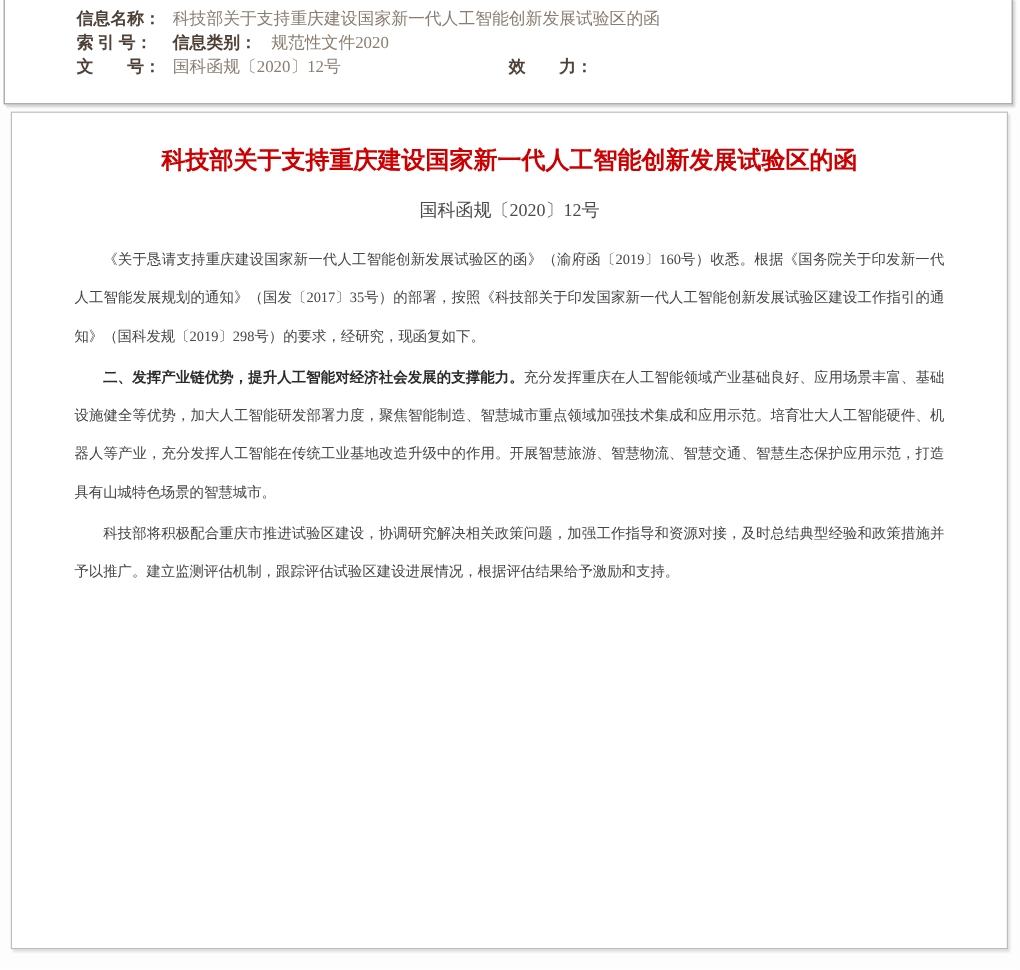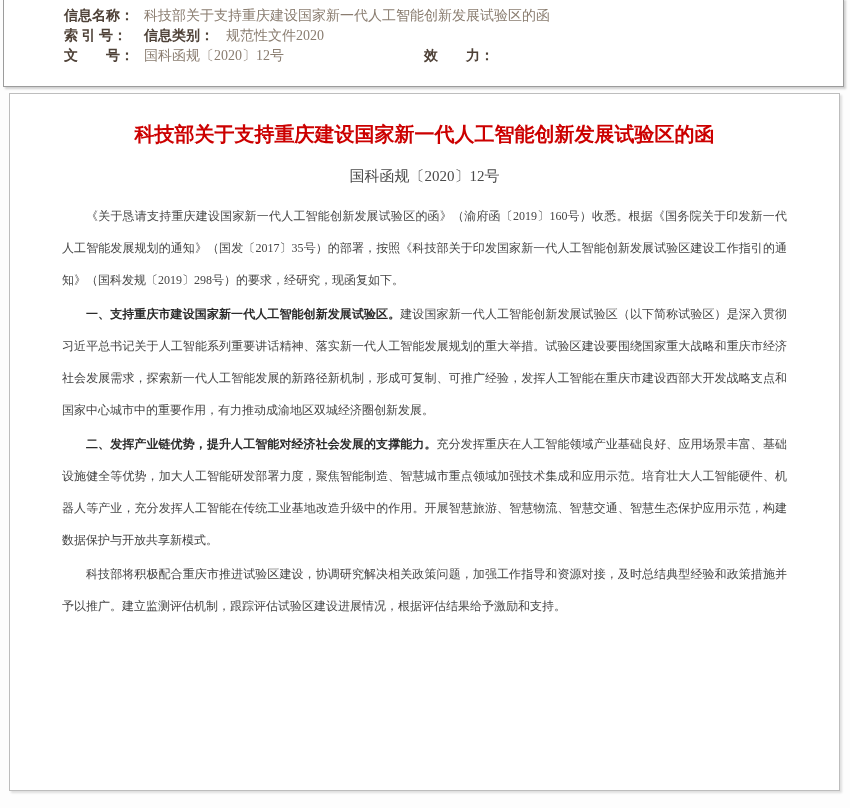--- a/index.html
+++ b/index.html
@@ -114,17 +114,16 @@
       <span class="meta-label col2">效　　力：</span>
       <span class="meta-value"></span>
     </div>
   </div>
 
 <div class="doc-panel">
   <h1 class="doc-title">科技部关于支持重庆建设国家新一代人工智能创新发展试验区的函</h1>
   <div class="doc-number">国科函规〔2020〕12号</div>
   <div id="para-list">
       <p class="body-para"><span>《关于恳请支持重庆建设国家新一代人工智能创新发展试验区的函》（渝府函〔2019〕160号）收悉。根据《国务院关于印发新一代人工智能发展规划的通知》（国发〔2017〕35号）的部署，按照《科技部关于印发国家新一代人工智能创新发展试验区建设工作指引的通知》（国科发规〔2019〕298号）的要求，经研究，现函复如下。</span></p>
-      <p class="body-para"><strong>一、支持重庆市建设国家新一代人工智能创新发展试验区。</strong><span>建设国家新一代人工智能创新发展试验区（以下简称试验区）是深入贯彻习近平总书记关于人工智能系列重要讲话精神、落实新一代人工智能发展规划的重大举措。试验区建设要围绕国家重大战略和重庆市经济社会发展需求，探索新一代人工智能发展的新路径新机制，形成可复制、可推广经验，发挥人工智能在重庆市建设西部大开发战略支点和国家中心城市中的重要作用，有力推动成渝地区双城经济圈创新发展。</span></p>
-      <p class="body-para"><strong>二、发挥产业链优势，提升人工智能对经济社会发展的支撑能力。</strong><span>充分发挥重庆在人工智能领域产业基础良好、应用场景丰富、基础设施健全等优势，加大人工智能研发部署力度，聚焦智能制造、智慧城市重点领域加强技术集成和应用示范。培育壮大人工智能硬件、机器人等产业，充分发挥人工智能在传统工业基地改造升级中的作用。开展智慧旅游、智慧物流、智慧交通、智慧生态保护应用示范，构建数据保护与开放共享新模式。</span></p>
+      <p class="body-para"><strong>二、发挥产业链优势，提升人工智能对经济社会发展的支撑能力。</strong><span>充分发挥重庆在人工智能领域产业基础良好、应用场景丰富、基础设施健全等优势，加大人工智能研发部署力度，聚焦智能制造、智慧城市重点领域加强技术集成和应用示范。培育壮大人工智能硬件、机器人等产业，充分发挥人工智能在传统工业基地改造升级中的作用。开展智慧旅游、智慧物流、智慧交通、智慧生态保护应用示范，打造具有山城特色场景的智慧城市。</span></p>
       <p class="body-para"><span>科技部将积极配合重庆市推进试验区建设，协调研究解决相关政策问题，加强工作指导和资源对接，及时总结典型经验和政策措施并予以推广。建立监测评估机制，跟踪评估试验区建设进展情况，根据评估结果给予激励和支持。</span></p>
     </div>
 </div>
 
 </body></html>

